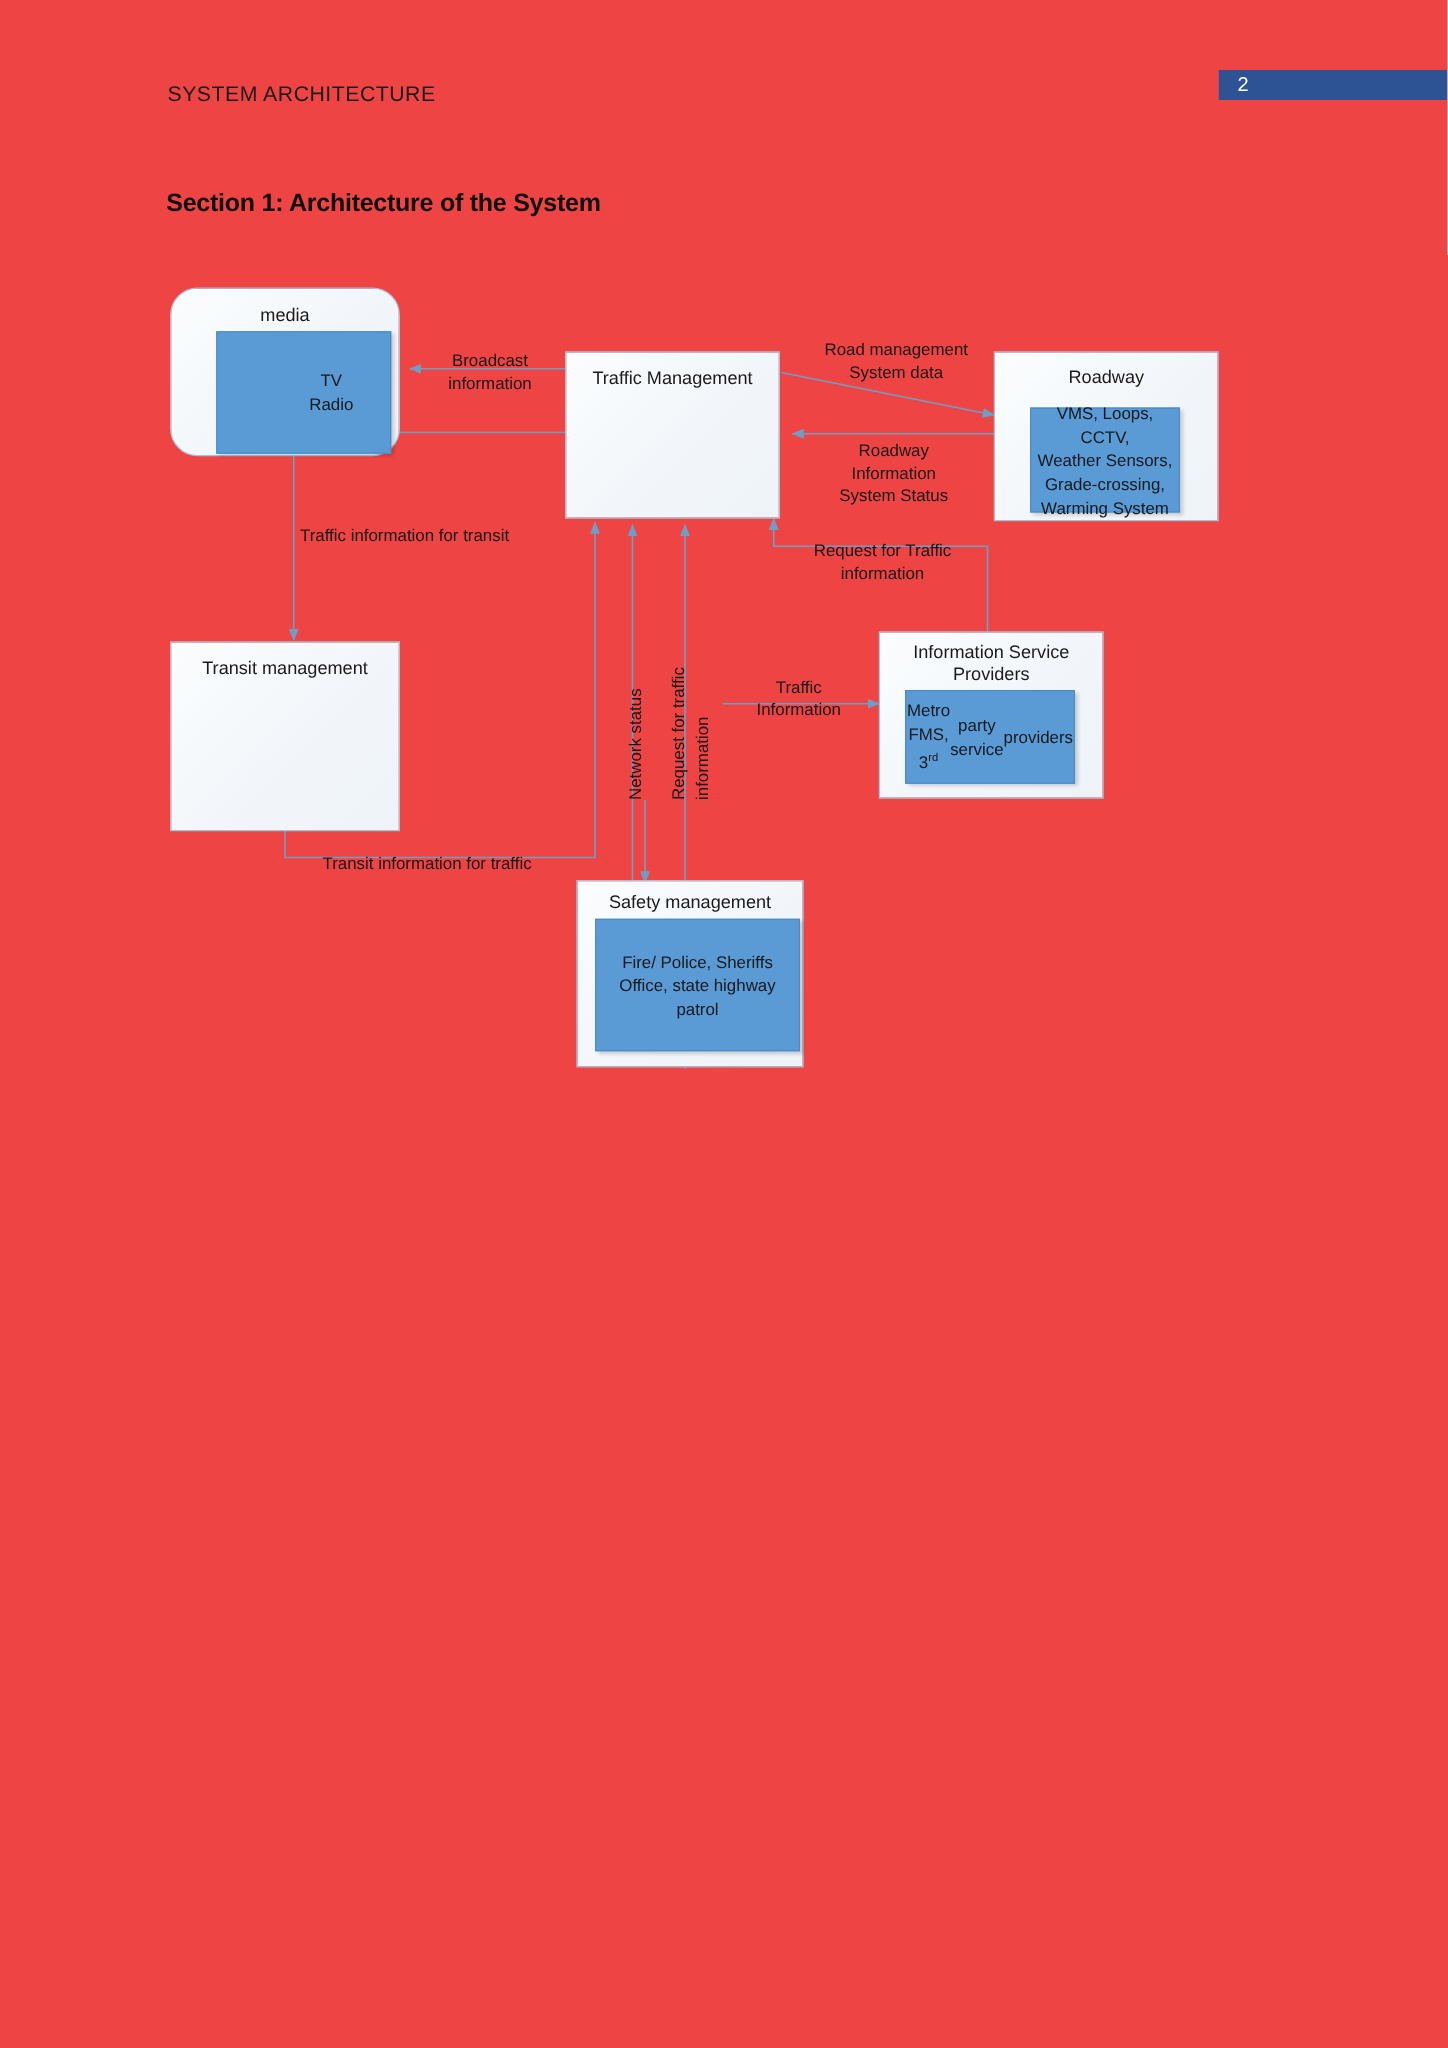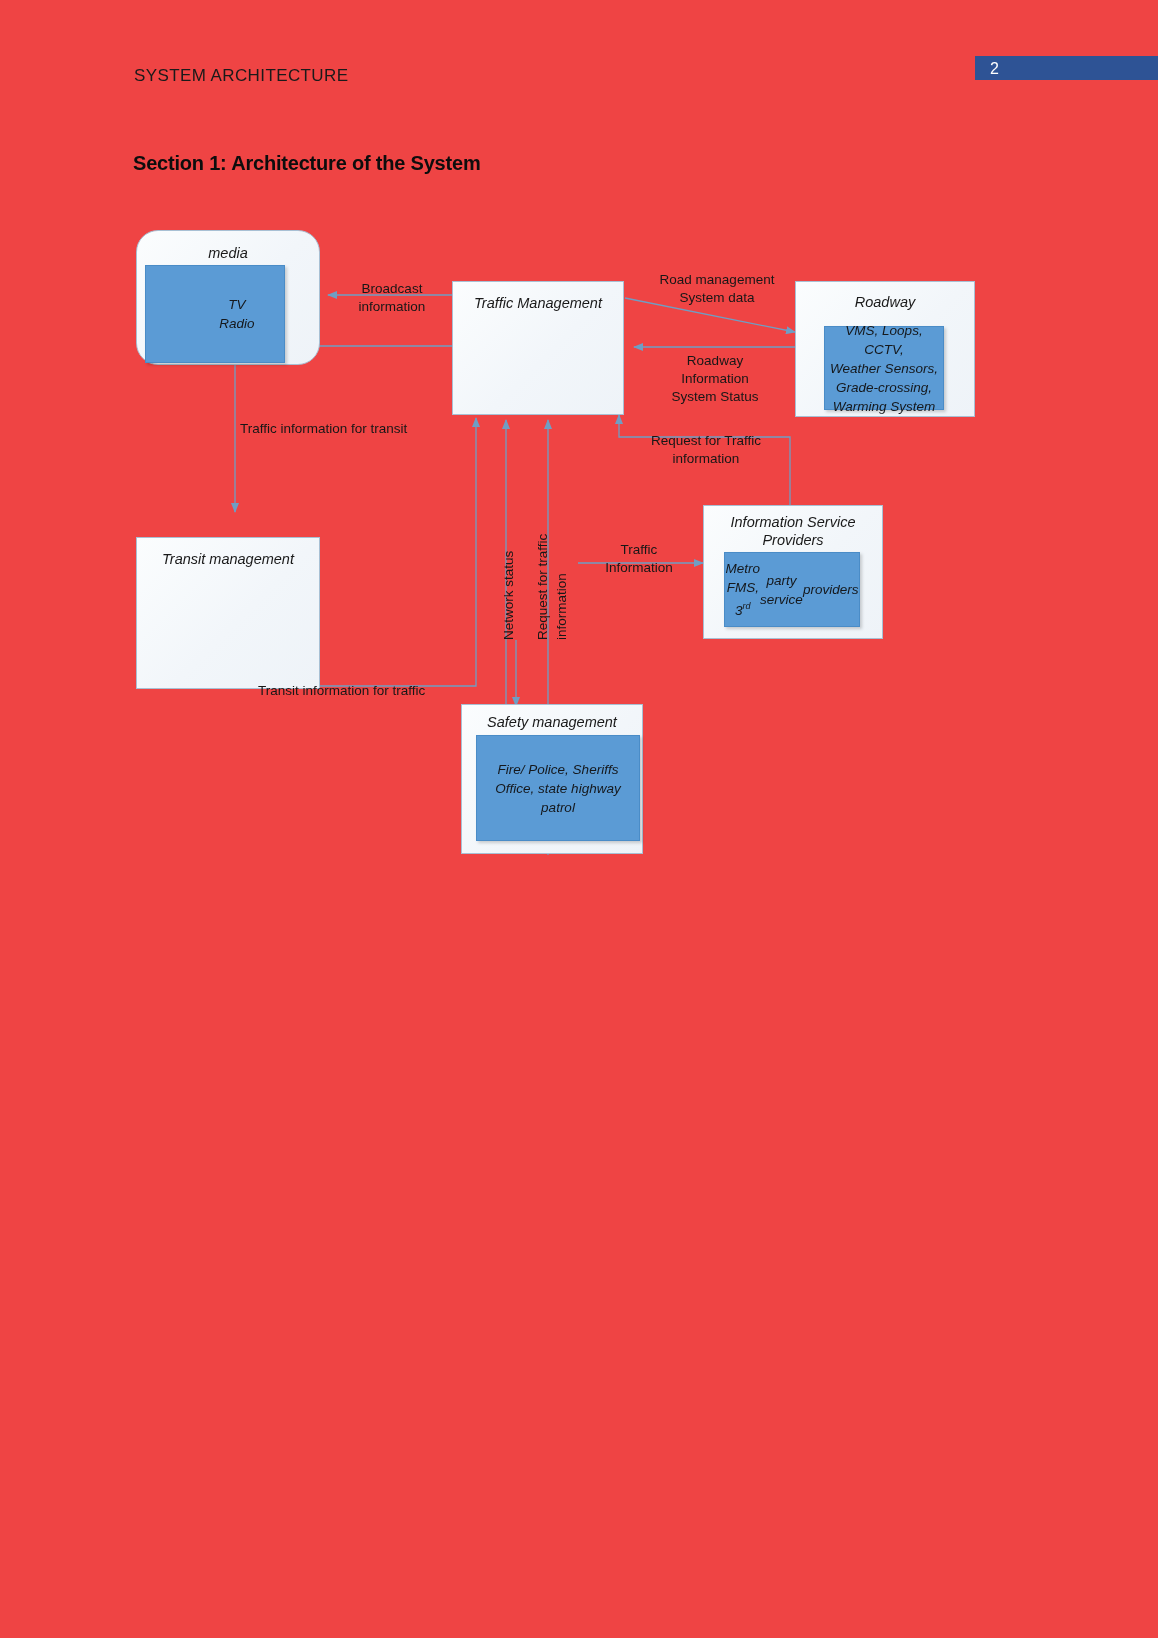--- a/index.html
+++ b/index.html
@@ -57,21 +57,20 @@
     white-space: nowrap;
     letter-spacing: -0.2px;
   }
 
   
   .node {
     position: absolute;
     box-sizing: border-box;
     border: 1px solid #a8c0d4;
     background: linear-gradient(135deg,#fbfdfe 0%,#f2f6fa 55%,#eef3f8 100%);
-    font-style: italic;
   }
   .node.rounded {
     border-radius: 22px;
   }
   .node-title {
     position: absolute;
     left: 0;
     right: 0;
     text-align: center;
     font-size: 14.5px;
@@ -160,41 +159,41 @@
 
       <path d="M506,706 L506,420" marker-end="url(#arrEnd)"></path>
 
       <path d="M548,855 L548,420" marker-end="url(#arrEnd)"></path>
       <path d="M516,640 L516,706" marker-end="url(#arrEnd)"></path>
     </g>
   </svg>
 
   <div class="node rounded" style="left:136px; top:230px; width:184px; height:135px;">
     <div class="node-title" style="top:13px;">media</div>
-    <div class="inner-box" style="left:8px; top:34px; width:140px; height:98px; flex-direction:column;padding-left:48px;">
+    <div class="inner-box" style="left:36px; top:34px; width:140px; height:98px; flex-direction:column;padding-left:48px;">
       <span>TV</span>
       <span>Radio</span>
     </div>
   </div>
 
   <div class="node" style="left:452px; top:281px; width:172px; height:134px;">
     <div class="node-title" style="top:12px;">Traffic Management</div>
   </div>
 
   <div class="node" style="left:795px; top:281px; width:180px; height:136px;">
     <div class="node-title" style="top:11px;">Roadway</div>
     <div class="inner-box" style="left:28px; top:44px; width:120px; height:84px; flex-direction:column;">
       <span>VMS, Loops, CCTV,</span>
       <span>Weather Sensors,</span>
       <span>Grade-crossing,</span>
       <span>Warming System</span>
     </div>
   </div>
 
-  <div class="node" style="left:136px; top:513px; width:184px; height:152px;margin-top:24px;">
+  <div class="node" style="left:136px; top:513px; width:184px; height:152px;">
     <div class="node-title" style="top:12px;">Transit management</div>
   </div>
 
   <div class="node" style="left:703px; top:505px; width:180px; height:134px;">
     <div class="node-title" style="top:7px;">Information Service</div>
     <div class="node-title" style="top:25px;">Providers</div>
     <div class="inner-box" style="left:20px; top:46px; width:136px; height:75px; flex-direction:row;">
       <span>Metro FMS, 3<sup>rd</sup></span>
       <span>party service</span>
       <span>providers</span>

